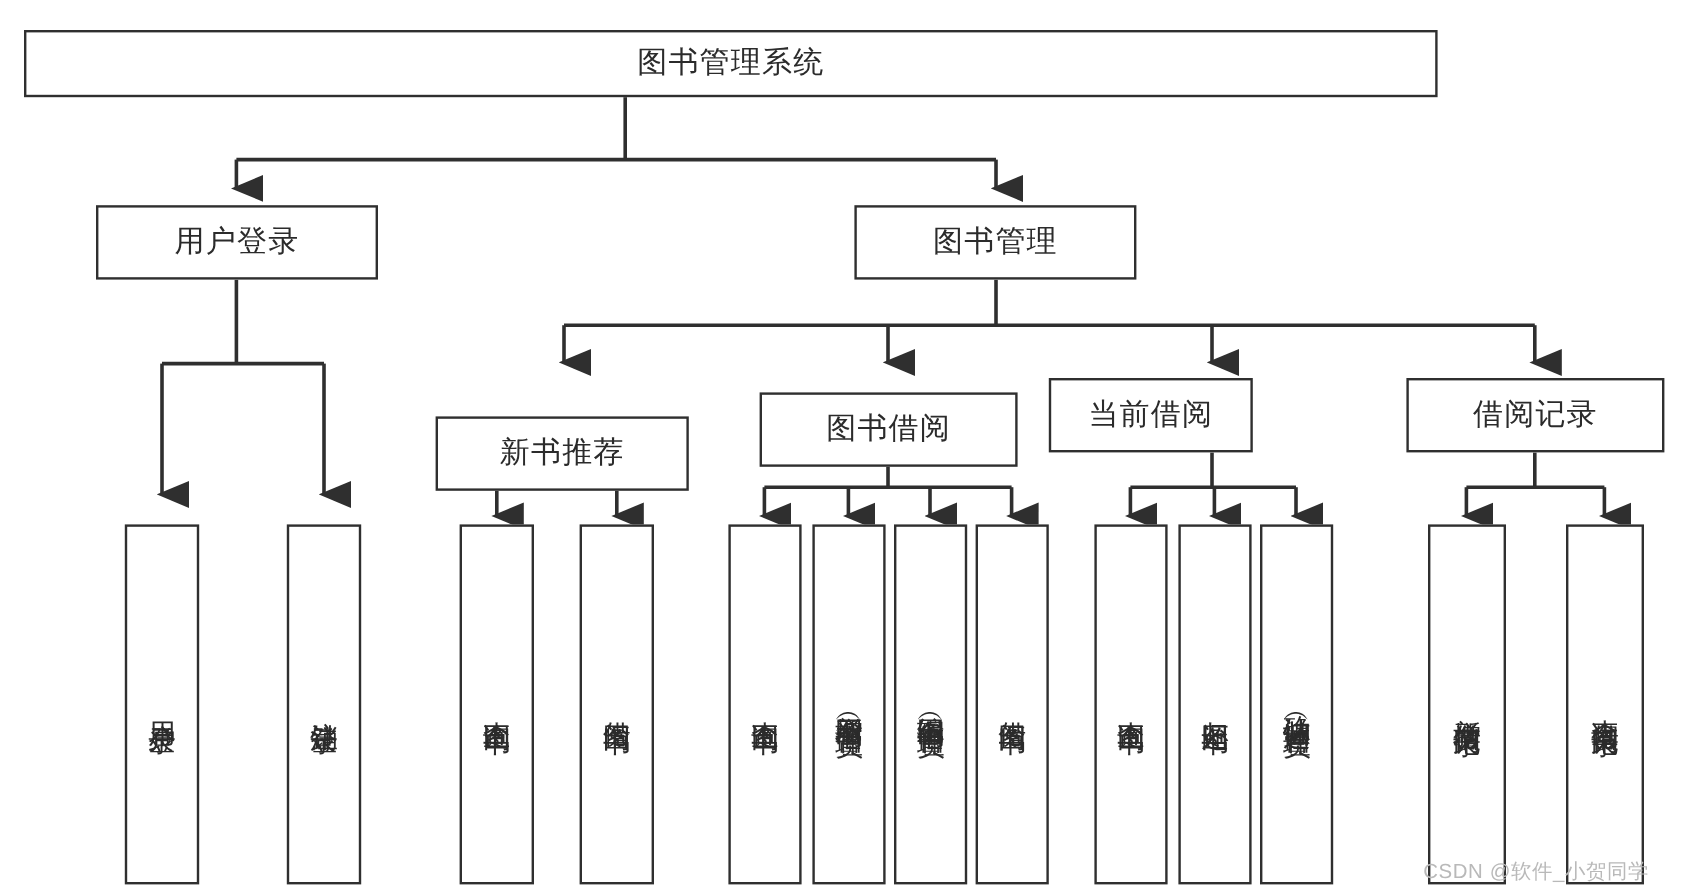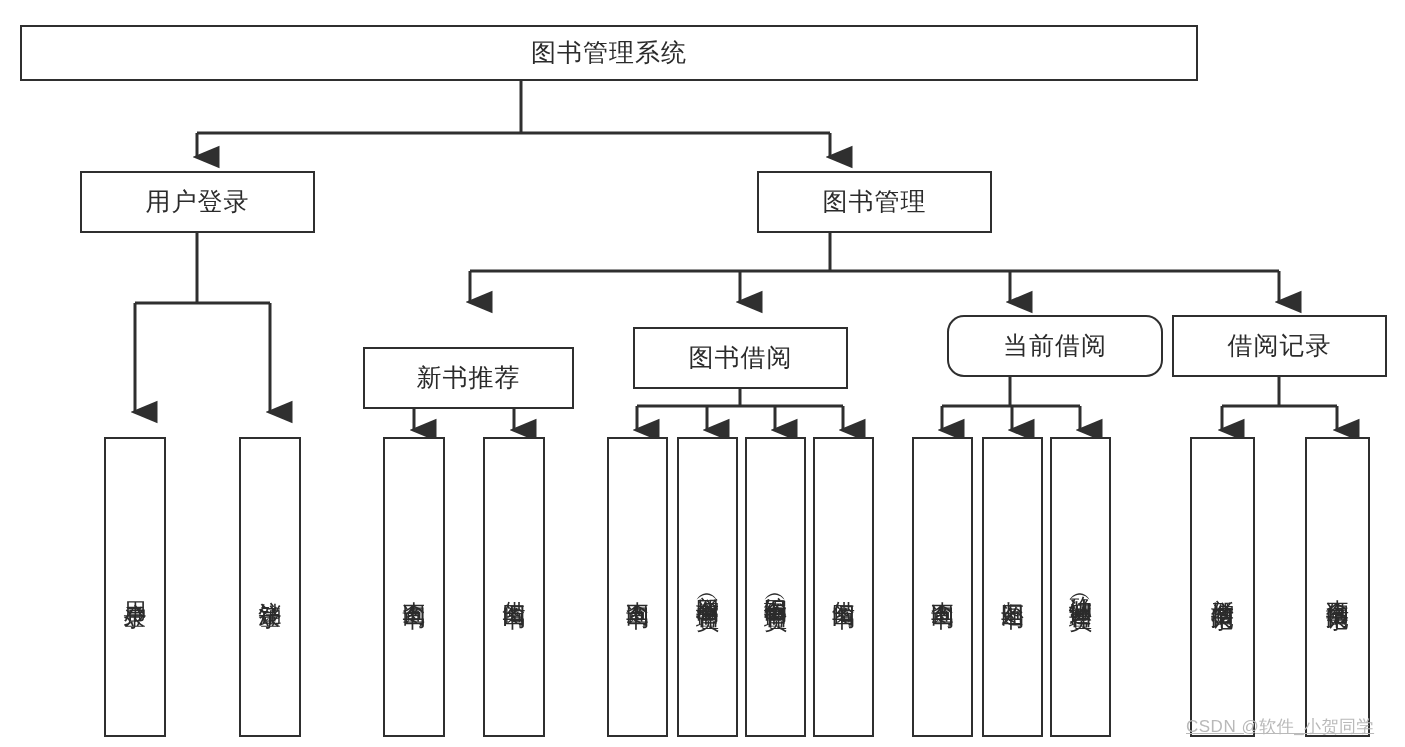--- a/index.html
+++ b/index.html
@@ -58,21 +58,20 @@
     font-size: 25px;
   }
   .watermark {
     position: absolute;
     left: 1186px;
     top: 715px;
     font-size: 17px;
     color: #b9b9b9;
     white-space: nowrap;
     letter-spacing: 0.5px;
-    text-decoration: underline;
   }
 </style>
 </head>
 <body>
 
 <div id="canvas">
 
   <svg id="wires" viewBox="0 0 1405 747" xmlns="http://www.w3.org/2000/svg">
     <defs>
       <marker id="arrow" viewBox="0 0 12 12" refX="6" refY="10" markerWidth="9" markerHeight="9" orient="auto-start-reverse">
@@ -124,31 +123,31 @@
     </g>
   </svg>
 
   <div class="node horiz root" style="left:20px; top:13px; width:1178px; height:56px;margin-top:12px;">
     <span>图书管理系统</span>
   </div>
 
   <div class="node horiz" style="left:80px; top:171px; width:235px; height:62px;">
     <span>用户登录</span>
   </div>
-  <div class="node horiz" style="left:712px; top:171px; width:235px; height:62px;margin-left:45px;">
+  <div class="node horiz" style="left:712px; top:171px; width:235px; height:62px;">
     <span>图书管理</span>
   </div>
 
   <div class="node horiz" style="left:363px; top:315px; width:211px; height:62px;margin-top:32px;">
     <span>新书推荐</span>
   </div>
   <div class="node horiz" style="left:633px; top:315px; width:215px; height:62px;margin-top:12px;">
     <span>图书借阅</span>
   </div>
-  <div class="node horiz" style="left:947px; top:315px; width:216px; height:62px;border-radius:17px;">
+  <div class="node horiz" style="left:874px; top:315px; width:170px; height:62px;">
     <span>当前借阅</span>
   </div>
   <div class="node horiz" style="left:1172px; top:315px; width:215px; height:62px;text-align:right;">
     <span>借阅记录</span>
   </div>
 
   <div class="node vert" style="left:104px; top:437px; width:62px; height:300px;">
     <span class="vtext">用户登录</span>
   </div>
   <div class="node vert" style="left:239px; top:437px; width:62px; height:300px;">

